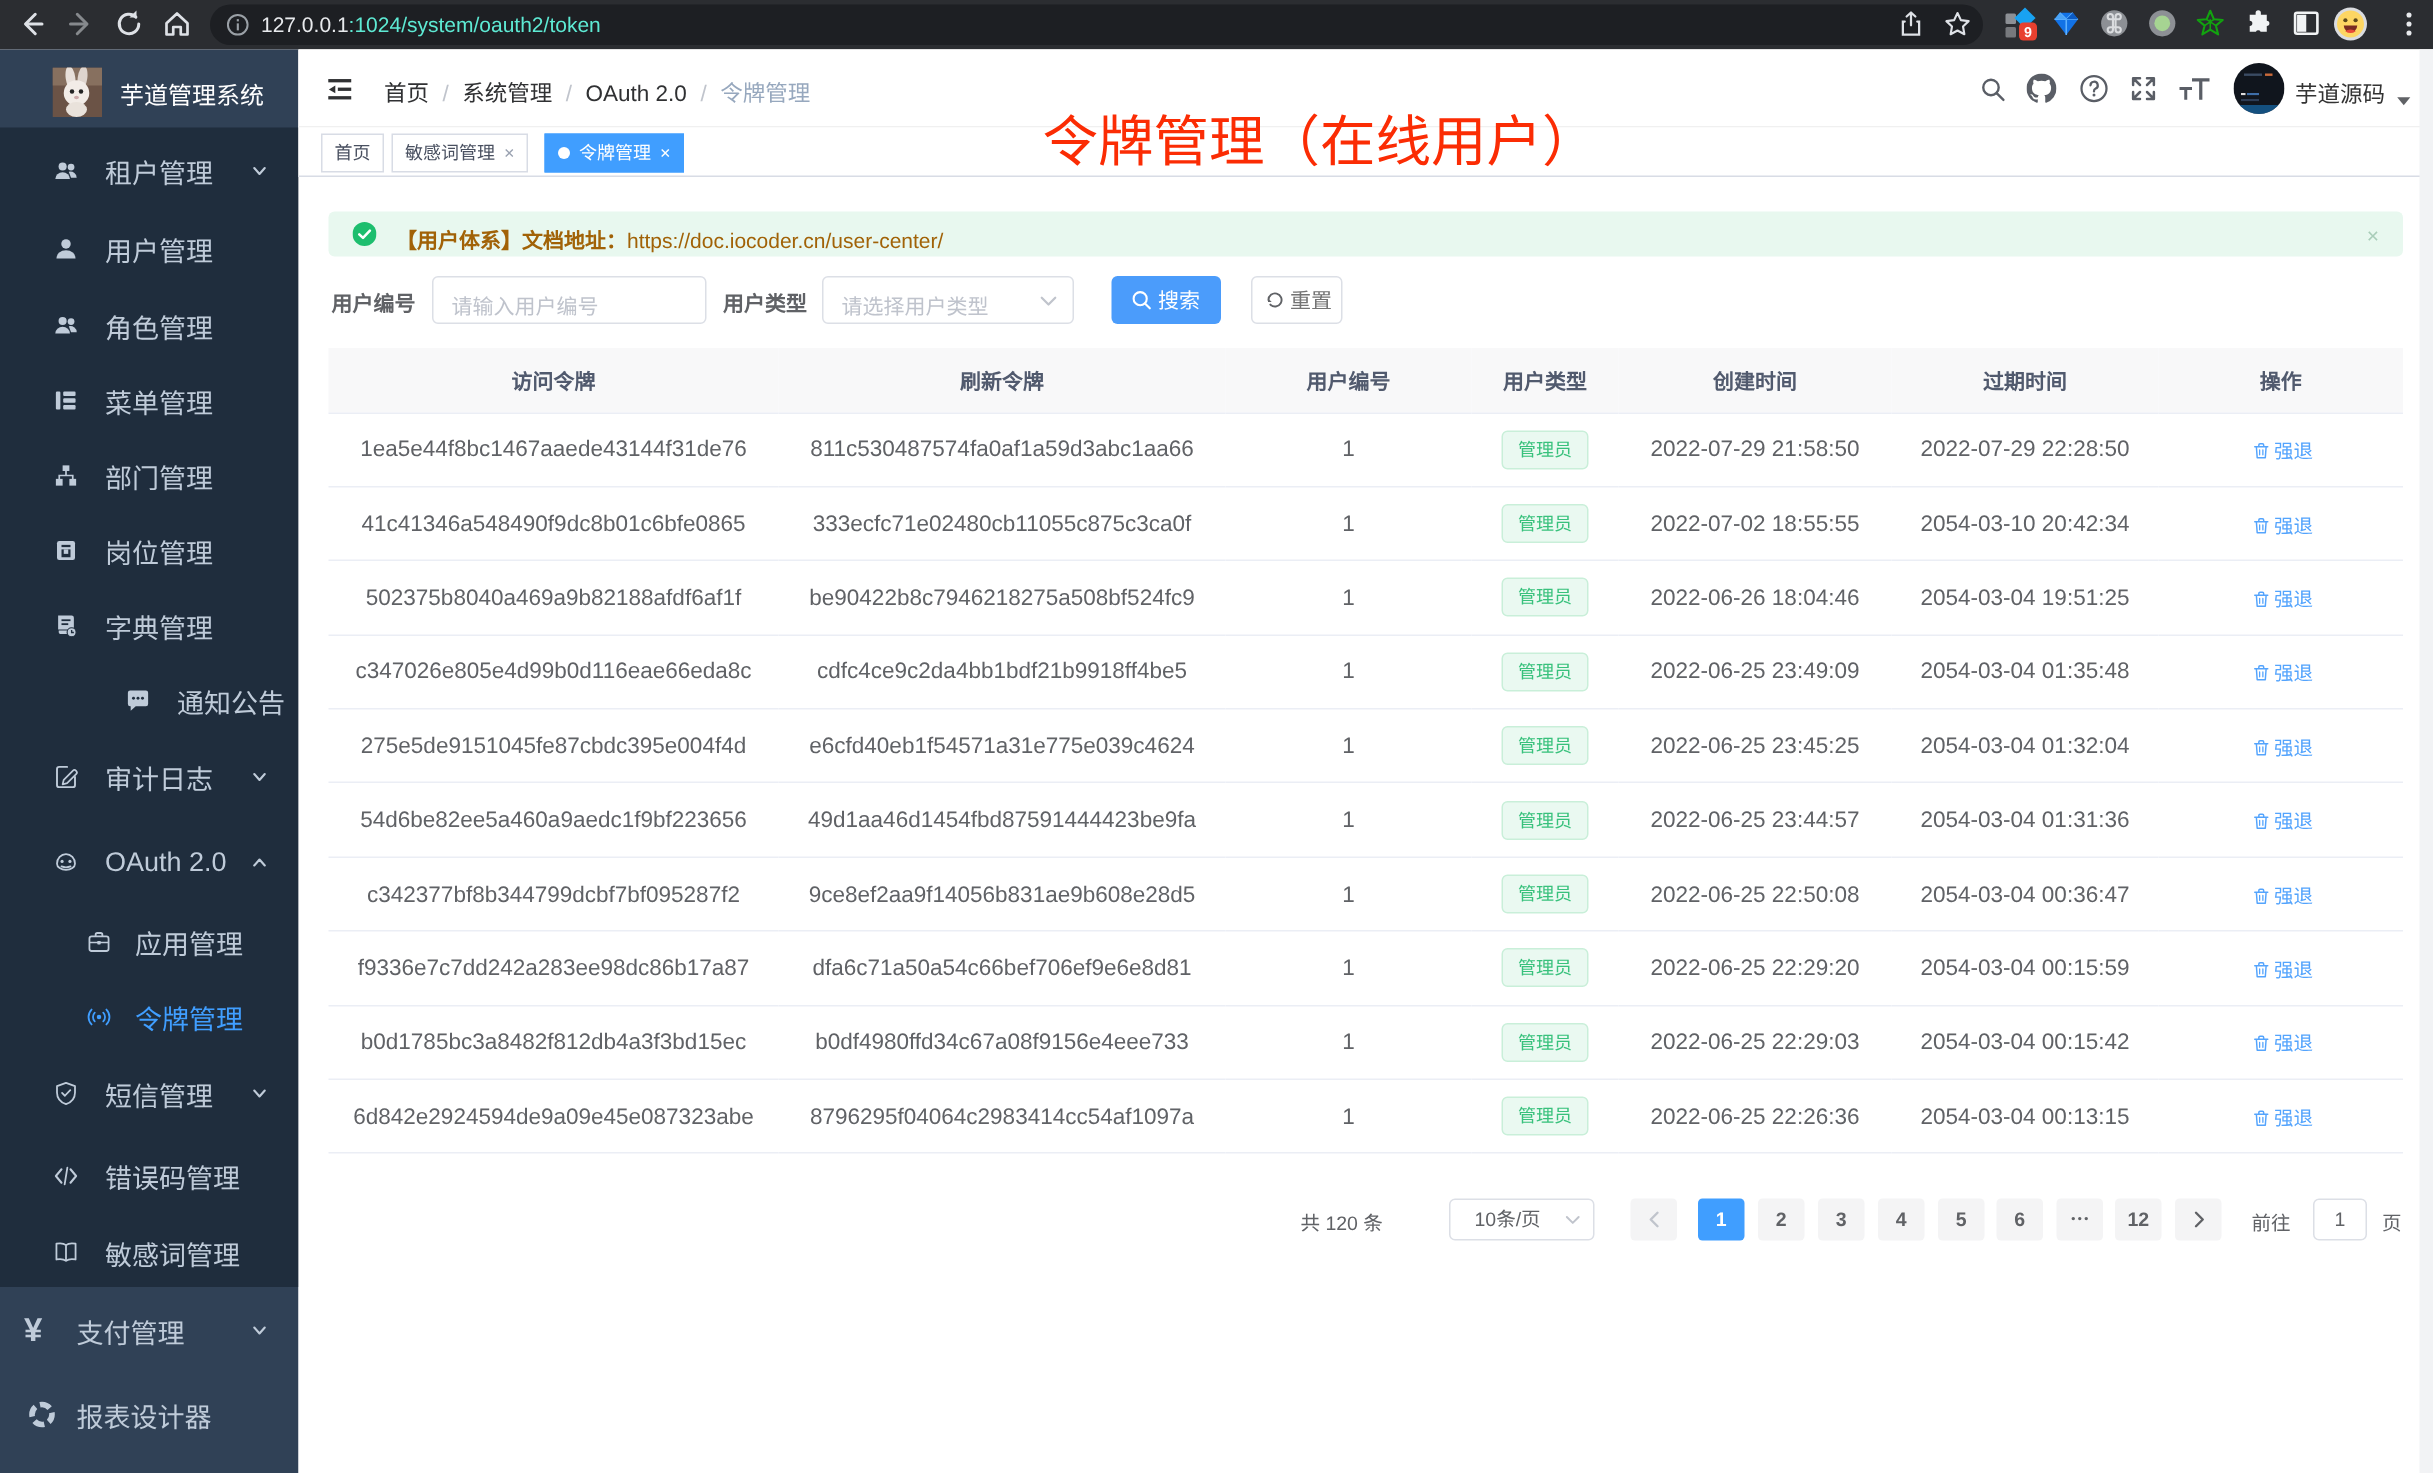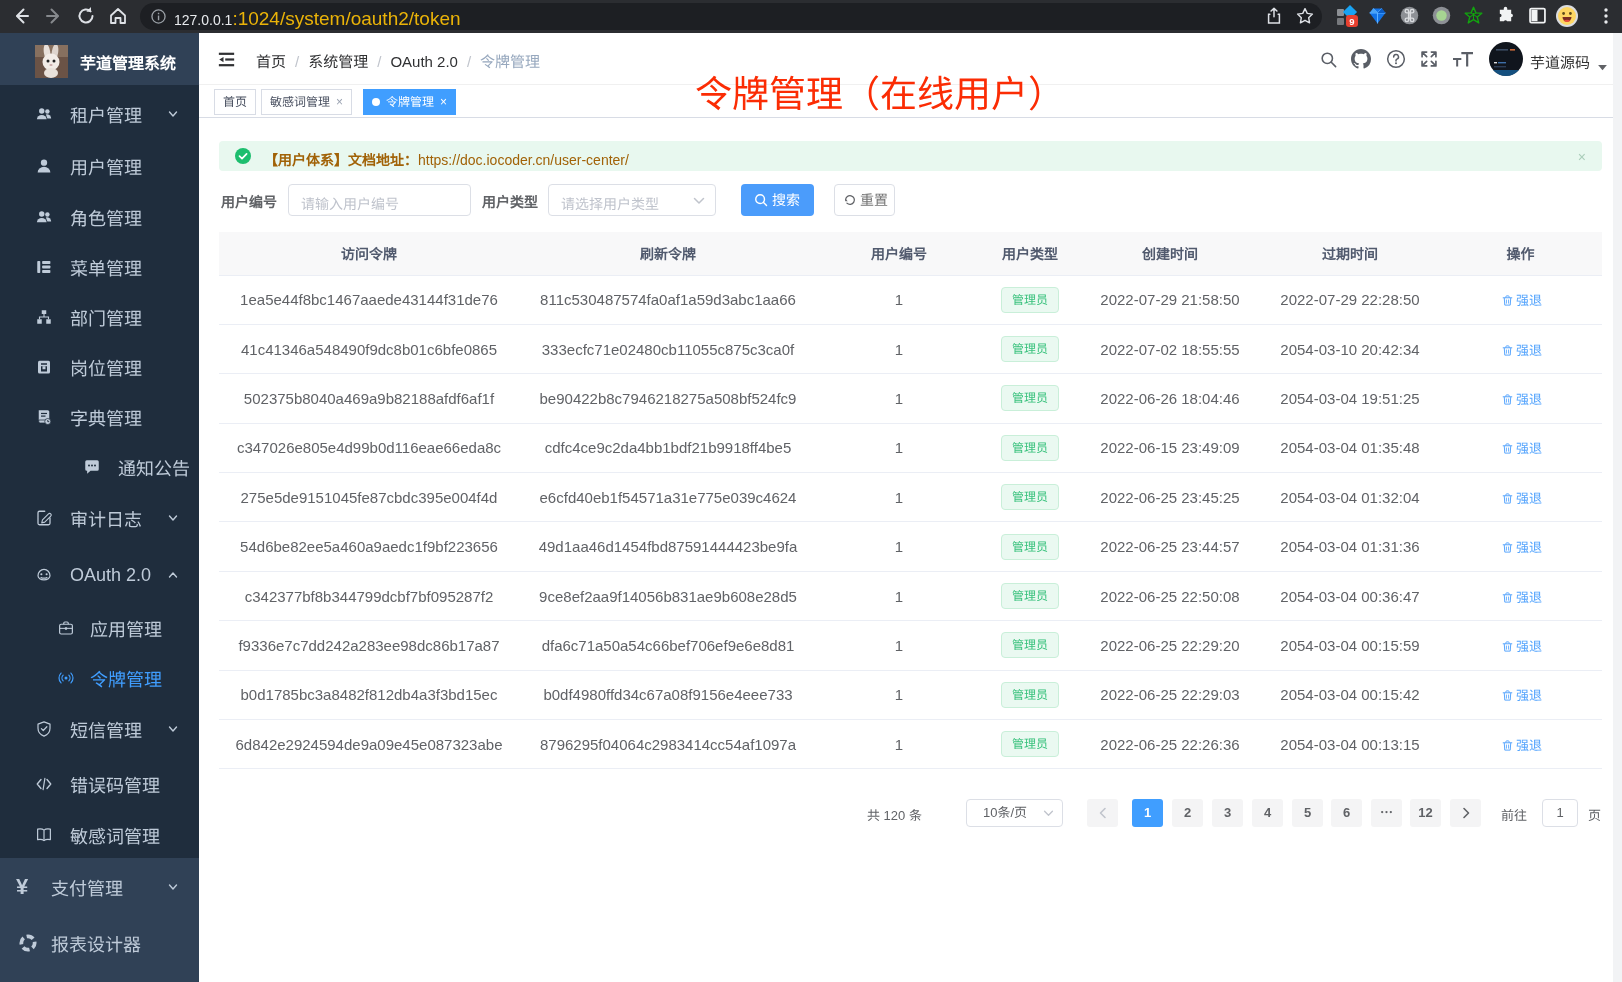--- a/index.html
+++ b/index.html
@@ -5,27 +5,27 @@
 * { margin:0; padding:0; box-sizing:border-box; }
 html,body { width:1622px; height:982px; overflow:hidden; }
 body { font-family:"Liberation Sans", sans-serif; background:#fff; position:relative; }
 .abs { position:absolute; }
 
 
 #chrome { position:absolute; left:0; top:0; width:1622px; height:33px; background:#2b2d31; }
 #chrome svg { display:block; }
 #omni { position:absolute; left:140px; top:3px; width:1182px; height:27px; background:#1d1f23; border-radius:14px; }
 .urlmain { color:#e8eaed; font-size:14px; }
-.urldim { color:#eab308; font-size:19px; }
+.urldim { color:#5eead4; font-size:14px; }
 
 
 #sidebar { position:absolute; left:0; top:33px; width:199px; height:949px; background:#304156; }
 #subzone { position:absolute; left:0; top:52px; width:199px; height:773px; background:#1f2d3d; }
 #logo { position:absolute; left:0; top:0; width:199px; height:52px; }
-#logo .ttl { position:absolute; left:80px; top:17px; color:#fff; font-size:16px; font-weight:bold; }
+#logo .ttl { position:absolute; left:80px; top:17px; color:#fff; font-size:16px; font-weight:normal; }
 .mi { position:absolute; left:0; width:199px; height:50px; }
 .mi .txt { position:absolute; left:70px; top:50%; transform:translateY(-50%); font-size:18px; color:#bfcbd9; }
 .mi .ic { position:absolute; left:35px; top:50%; transform:translateY(-50%); width:18px; height:18px; }
 .mi.sub .ic { left:57px; }
 .mi.top .ic { left:18px; }
 .mi.top .txt { left:51px; }
 .mi.sub .txt { left:90px; }
 .mi .chev { position:absolute; right:20px; top:50%; transform:translateY(-50%); width:12px; height:12px; }
 .mi.active .txt { color:#409eff; }
 
@@ -468,21 +468,21 @@
                   <path d="M9 7 V5 a1.5 1.5 0 0 1 1.5 -1.5 h3 A1.5 1.5 0 0 1 15 5 v2" stroke="#54a4fd" stroke-width="1.8" fill="none"></path>
                   <path d="M6 7 l1 13.5 h10 L18 7" stroke="#54a4fd" stroke-width="1.8" fill="none" stroke-linejoin="round"></path>
                   <path d="M10 11 v6 M14 11 v6" stroke="#54a4fd" stroke-width="1.6" stroke-linecap="round"></path>
                 </svg>强退</span></td>
           </tr>
       <tr>
             <td>c347026e805e4d99b0d116eae66eda8c</td>
             <td>cdfc4ce9c2da4bb1bdf21b9918ff4be5</td>
             <td>1</td>
             <td><span class="gtag">管理员</span></td>
-            <td>2022-06-15 23:49:09</td>
+            <td>2022-06-25 23:49:09</td>
             <td>2054-03-04 01:35:48</td>
             <td><span class="oplink"><svg style="vertical-align:-2px;margin:0 2px 0 2px;" width="13" height="13" viewBox="0 0 24 24">
                   <path d="M4 7 H20" stroke="#54a4fd" stroke-width="1.8" fill="none" stroke-linecap="round"></path>
                   <path d="M9 7 V5 a1.5 1.5 0 0 1 1.5 -1.5 h3 A1.5 1.5 0 0 1 15 5 v2" stroke="#54a4fd" stroke-width="1.8" fill="none"></path>
                   <path d="M6 7 l1 13.5 h10 L18 7" stroke="#54a4fd" stroke-width="1.8" fill="none" stroke-linejoin="round"></path>
                   <path d="M10 11 v6 M14 11 v6" stroke="#54a4fd" stroke-width="1.6" stroke-linecap="round"></path>
                 </svg>强退</span></td>
           </tr>
       <tr>
             <td>275e5de9151045fe87cbdc395e004f4d</td>

